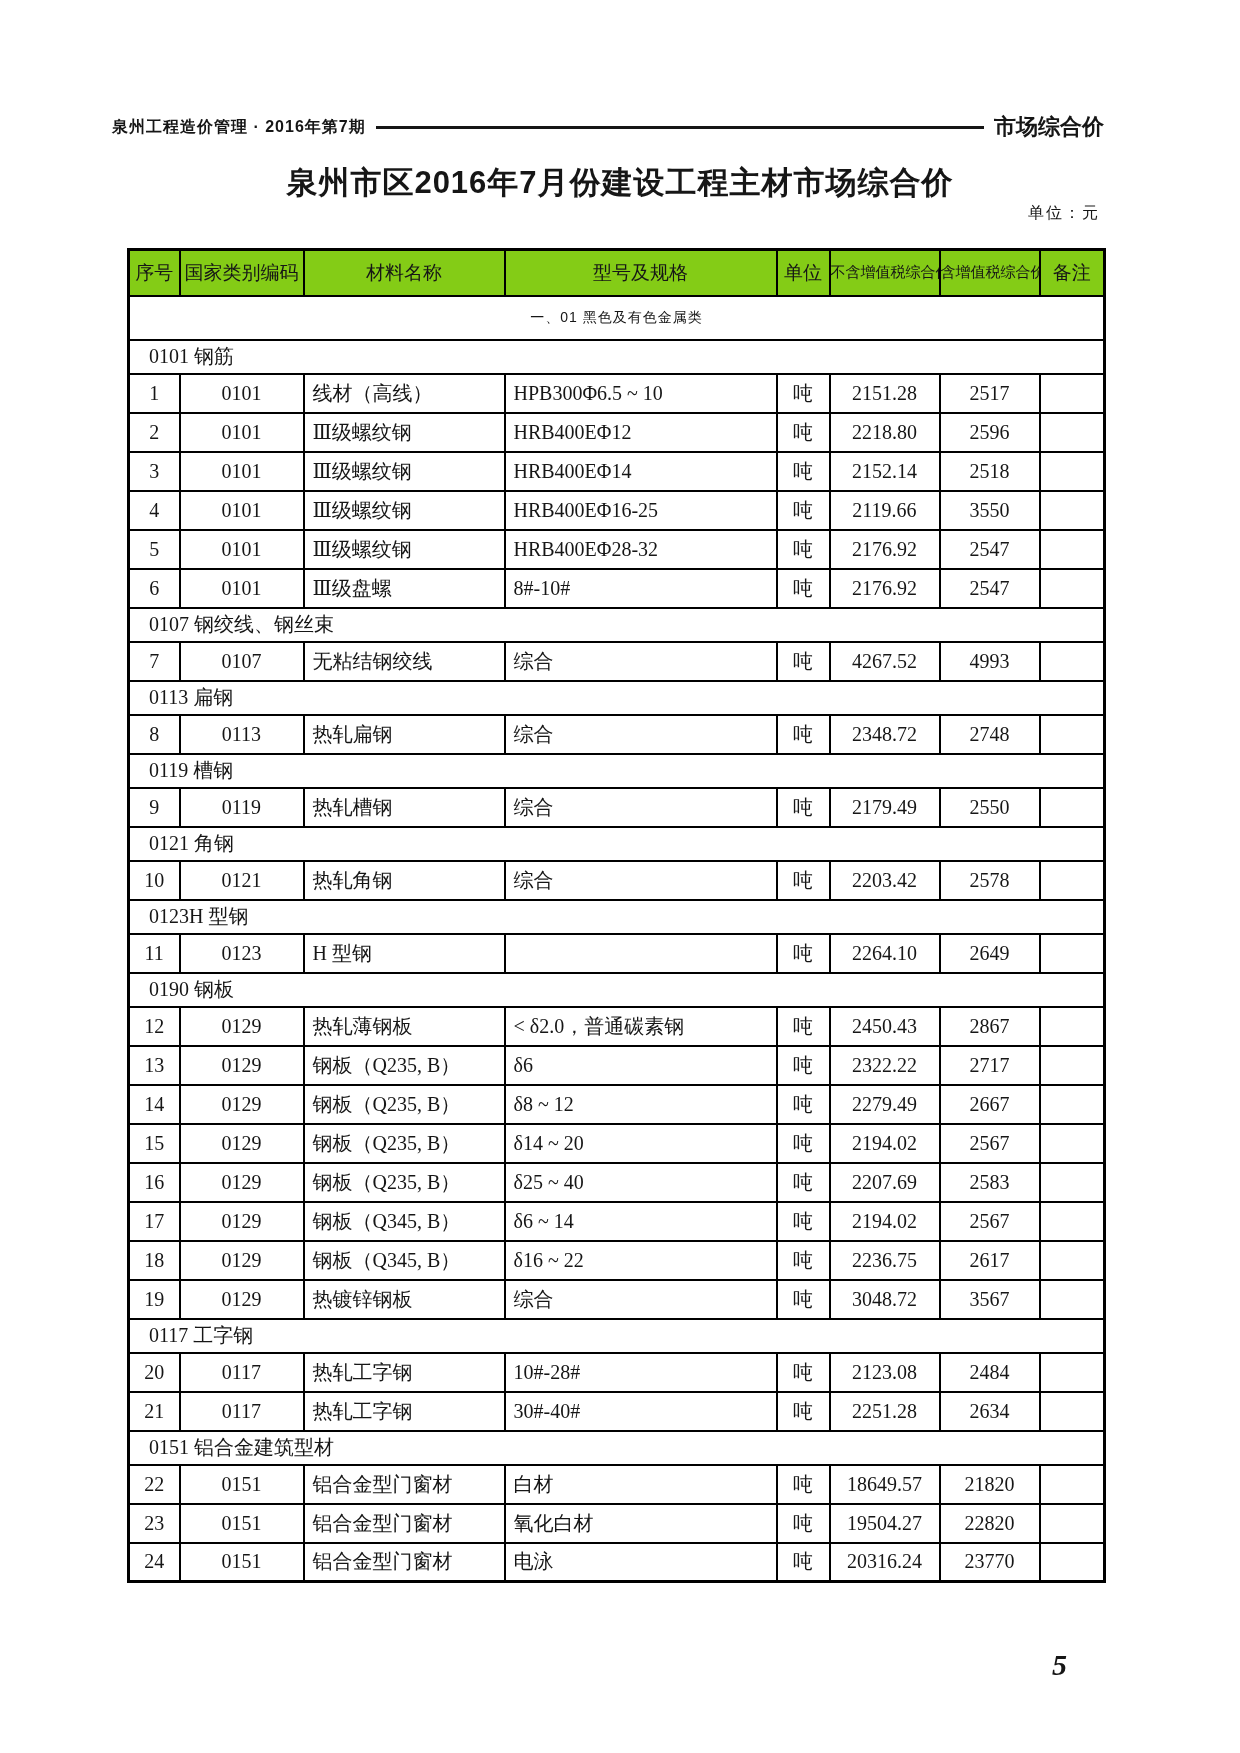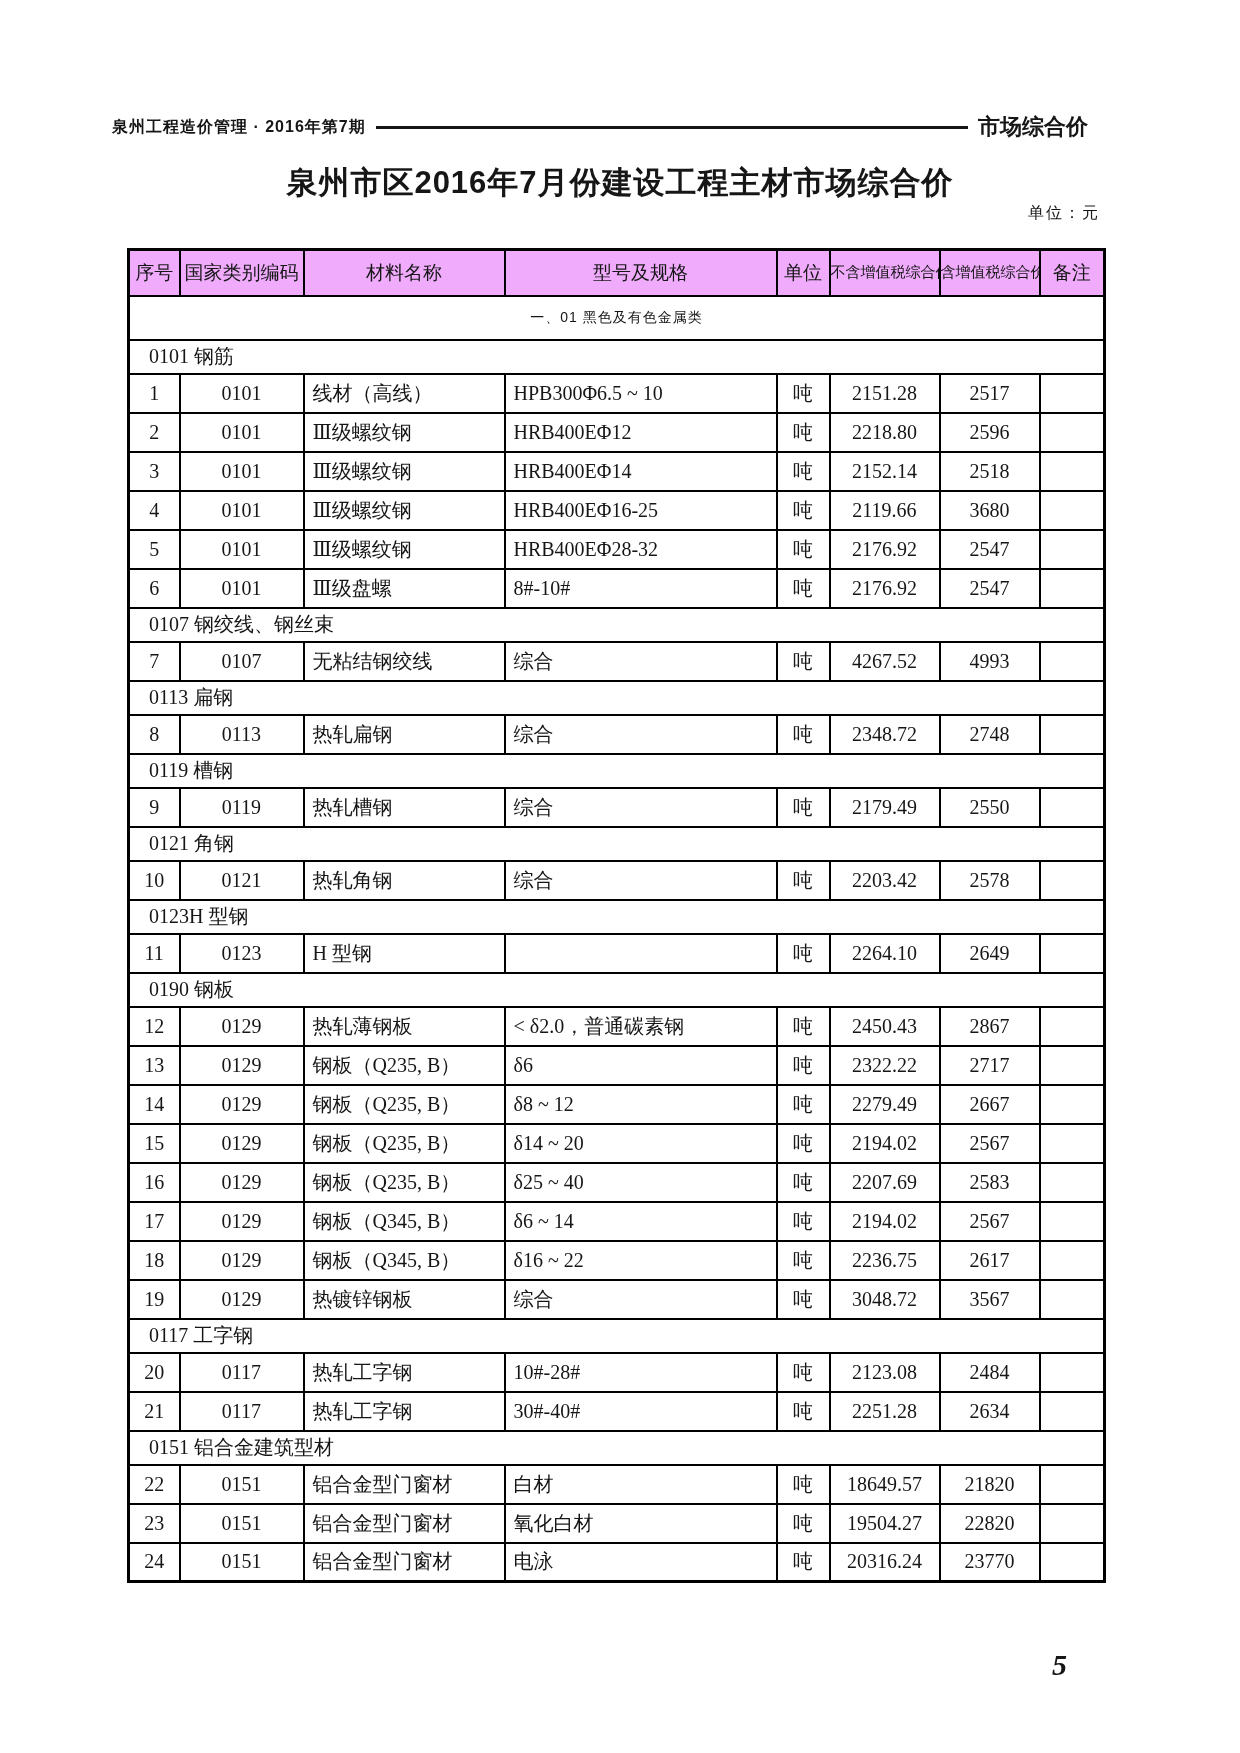--- a/index.html
+++ b/index.html
@@ -10,21 +10,21 @@
     position: relative;
     font-family: "Liberation Serif", "DejaVu Serif", serif;
     color: #161616;
   }
 
   
   .running-head {
     position: absolute;
     top: 112px;
     left: 112px;
-    right: 152px;
+    right: 136px;
     display: flex;
     align-items: center;
   }
   .running-head .left {
     font-family: "Liberation Sans", "DejaVu Sans", sans-serif;
     font-weight: bold;
     font-size: 16px;
     letter-spacing: 1px;
     white-space: nowrap;
   }
@@ -75,21 +75,21 @@
     border: 3px solid #000;
   }
   .price-table th, .price-table td {
     border: 2px solid #000;
     text-align: center;
     vertical-align: middle;
     overflow: hidden;
     white-space: nowrap;
   }
   .price-table thead th {
-    background: #f0abfc;
+    background: #84cc16;
     font-weight: normal;
     font-size: 19px;
     height: 46px;
   }
   .price-table thead th.small-head { font-size: 15px; }
   tr.section-row td {
     height: 44px;
     font-family: "Liberation Sans", "DejaVu Sans", sans-serif;
     font-weight: normal;
     font-size: 14px;
@@ -192,21 +192,21 @@
         <td class="col-price_in">2518</td>
         <td class="col-note"></td>
       </tr>
       <tr class="item-row">
         <td class="col-no">4</td>
         <td class="col-code">0101</td>
         <td class="col-name">Ⅲ级螺纹钢</td>
         <td class="col-spec">HRB400EΦ16-25</td>
         <td class="col-unit">吨</td>
         <td class="col-price_ex">2119.66</td>
-        <td class="col-price_in">3680</td>
+        <td class="col-price_in">3550</td>
         <td class="col-note"></td>
       </tr>
       <tr class="item-row">
         <td class="col-no">5</td>
         <td class="col-code">0101</td>
         <td class="col-name">Ⅲ级螺纹钢</td>
         <td class="col-spec">HRB400EΦ28-32</td>
         <td class="col-unit">吨</td>
         <td class="col-price_ex">2176.92</td>
         <td class="col-price_in">2547</td>

